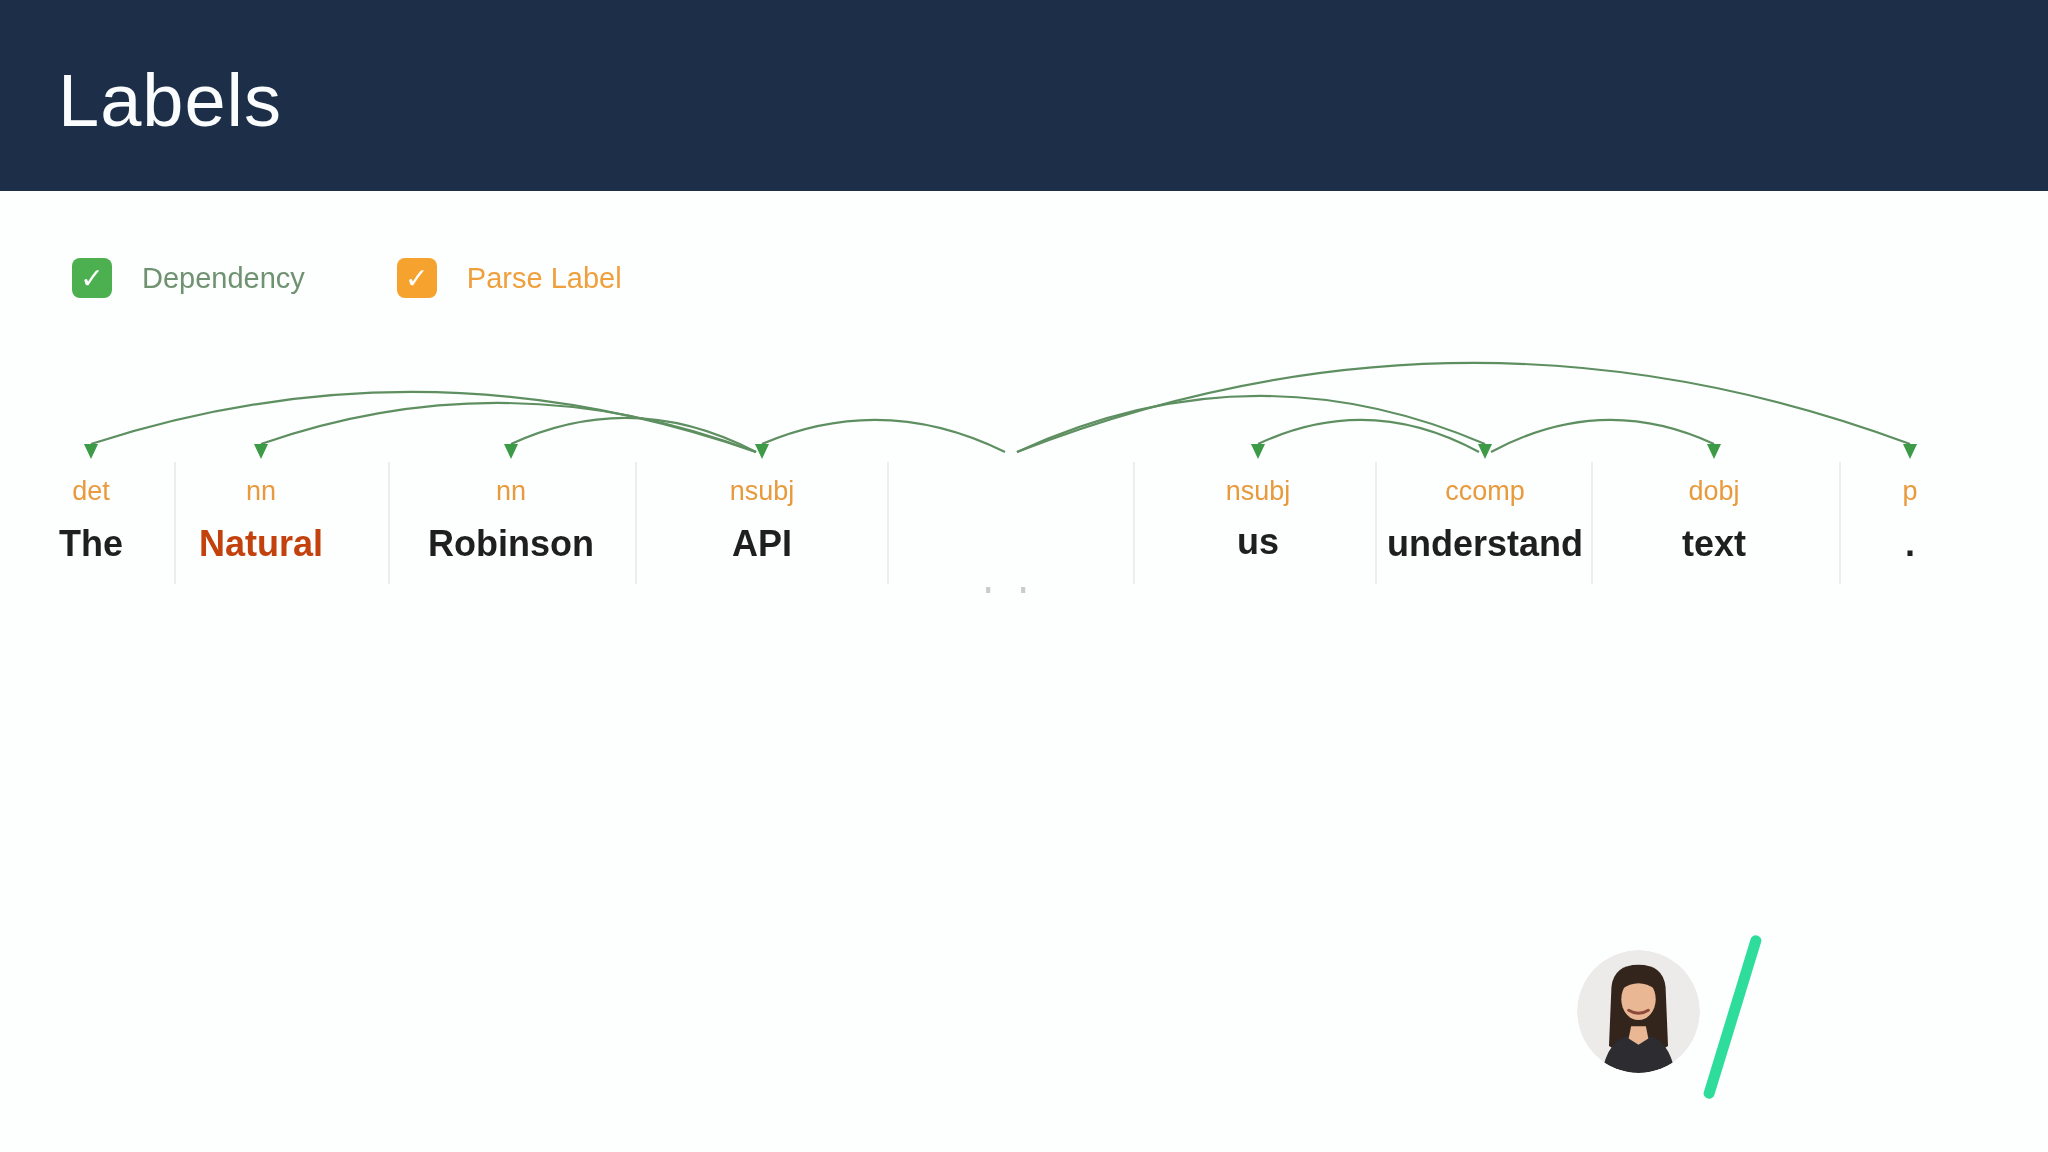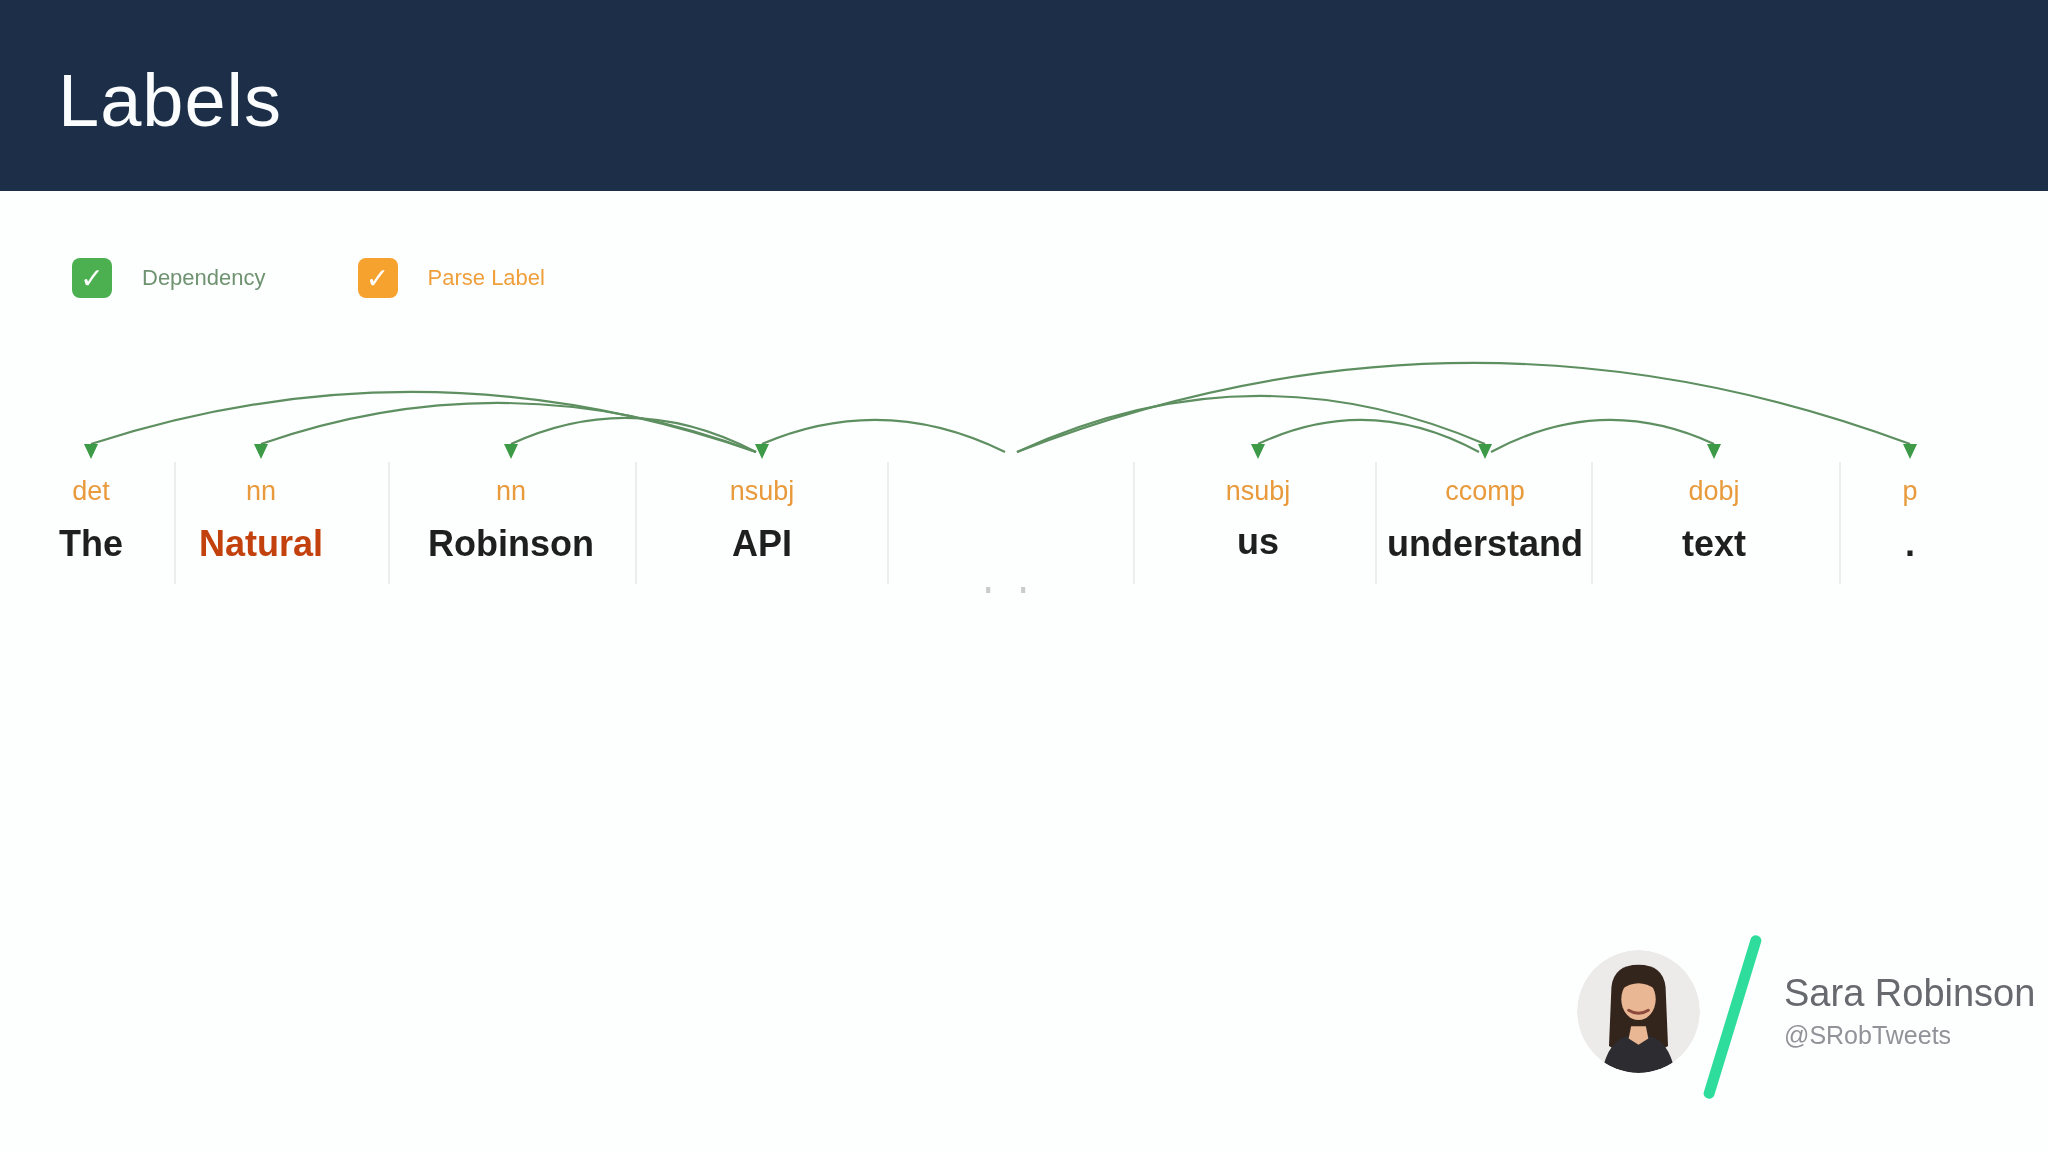--- a/index.html
+++ b/index.html
@@ -8,21 +8,21 @@
 
   
   #header{position:absolute;left:0;top:0;width:2048px;height:191px;background:#1d2f48;}
   #title{position:absolute;left:58px;top:38px;font-size:74px;font-weight:300;color:#fafcfd;letter-spacing:1px;margin-top:20px;}
 
   
   #controls{position:absolute;left:72px;top:258px;display:flex;align-items:center;gap:92px;}
   .control{display:flex;align-items:center;gap:30px;}
   .checkbox{width:40px;height:40px;border-radius:8px;display:flex;align-items:center;justify-content:center;
             color:#ffffff;font-size:28px;font-weight:700;box-sizing:border-box;}
-  .control-label{font-size:22px;font-weight:400;}
+  .control-label{font-size:29px;font-weight:400;}
 
   
   #diagram{position:absolute;left:0;top:0;width:2048px;height:640px;}
   #arc-svg{position:absolute;left:0;top:0;}
   .divider{position:absolute;top:462px;width:2px;height:122px;background:#ededed;}
   .token{position:absolute;width:220px;text-align:center;}
   .token-label{font-size:27px;color:#e89a3c;line-height:1;}
   .token-word{margin-top:21px;font-size:36px;font-weight:700;color:#1f1f1f;line-height:1;}
   #ghost{position:absolute;left:984px;top:584px;width:58px;height:9px;overflow:hidden;opacity:.5;}
   #ghost span{display:block;margin-top:-2px;font-size:30px;font-weight:700;color:#9a9a9a;}
@@ -139,18 +139,14 @@
           <ellipse cx="50" cy="40" rx="14" ry="17" fill="#e9b793"></ellipse>
           <path d="M36 32 Q50 22 64 32 Q62 20 50 20 Q38 20 36 32Z" fill="#33241c"></path>
           <path d="M42 49 Q50 54 58 49" stroke="#8c4a3c" stroke-width="2.4" fill="none" stroke-linecap="round"></path>
           <path d="M20 100 Q26 72 42 70 L50 76 L58 70 Q74 72 80 100 Z" fill="#2c2c31"></path>
           <path d="M44 62 L42 72 L50 77 L58 72 L56 62 Z" fill="#e9b793"></path>
         </g>
       </svg>
     </div>
   </div>
 
-  <div id="who">
-    <div id="who-name">Sara Robinson</div>
-    <div id="who-handle">@SRobTweets</div>
-  </div>
 
 </div>
 
 </body></html>

